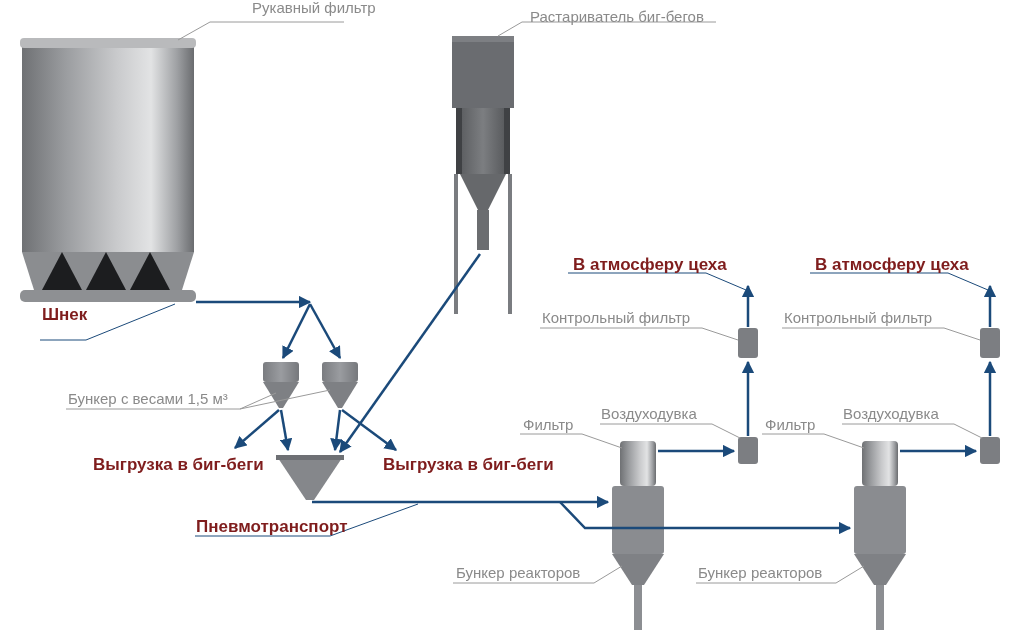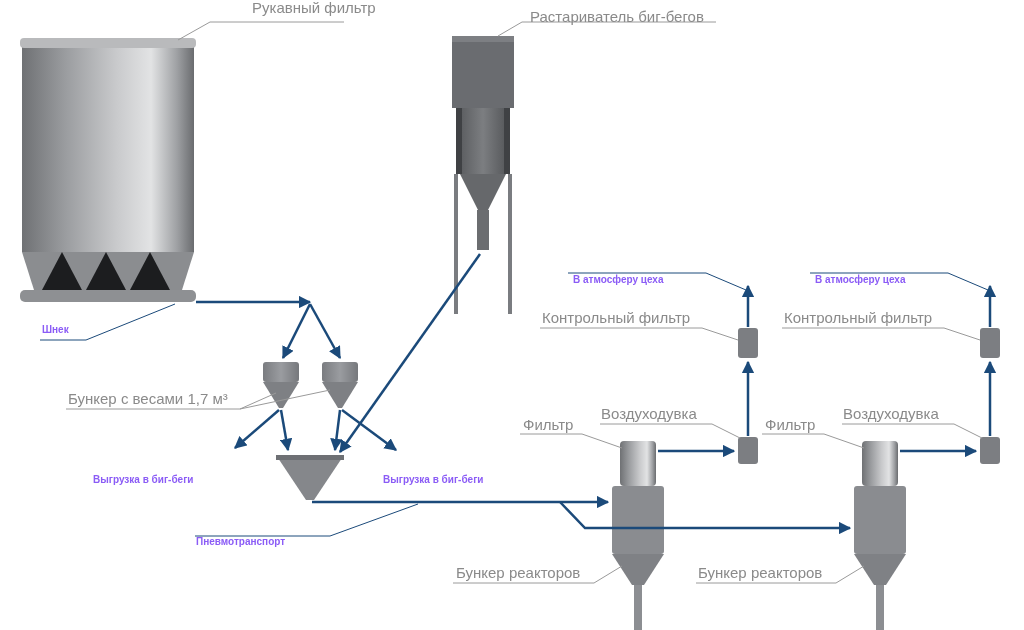--- a/index.html
+++ b/index.html
@@ -1,20 +1,20 @@
 <!DOCTYPE html>
 <html><head>
 <meta charset="utf-8">
 <style>
   html, body { margin:0; padding:0; background:#ffffff; }
   body { width:1024px; height:630px; overflow:hidden; position:relative; font-family:"Liberation Sans", sans-serif; }
   #scene { position:absolute; left:0; top:0; width:1024px; height:630px; }
   .lbl { position:absolute; font-family:"Liberation Sans", sans-serif; white-space:nowrap; line-height:1; }
   .gray { color:#8a8a8a; font-size:15px; }
-  .blue { color:#8b5cf6; font-size:10px; font-weight:bold;margin-top:19px; }
+  .blue { color:#7f1d1d; font-size:17px; font-weight:bold; }
 </style>
 </head>
 <body>
 
 <svg id="scene" viewBox="0 0 1024 630" xmlns="http://www.w3.org/2000/svg">
   <defs>
     <linearGradient id="cyl" x1="0" x2="1" y1="0" y2="0">
       <stop offset="0" stop-color="#6f7174"></stop>
       <stop offset="0.25" stop-color="#9a9c9f"></stop>
       <stop offset="0.55" stop-color="#c9cacc"></stop>
@@ -126,21 +126,21 @@
     <polyline points="782,328 944,328 980,340"></polyline>
     <polyline points="762,434 824,434 864,448"></polyline>
     <polyline points="842,424 954,424 982,438"></polyline>
     <polyline points="696,583 836,583 864,566"></polyline>
   </g>
 </svg>
 
 <div class="lbl gray" style="left:216px;top:0;margin-left:36px;">Рукавный фильтр</div>
 <div class="lbl gray" style="left:530px;top:9px;">Растариватель биг-бегов</div>
 <div class="lbl blue" style="left:42px;top:306px;">Шнек</div>
-<div class="lbl gray" style="left:68px;top:391px;">Бункер с весами 1,7 м³</div>
+<div class="lbl gray" style="left:68px;top:391px;">Бункер с весами 1,5 м³</div>
 <div class="lbl blue" style="left:93px;top:456px;">Выгрузка в биг-беги</div>
 <div class="lbl blue" style="left:383px;top:456px;">Выгрузка в биг-беги</div>
 <div class="lbl blue" style="left:196px;top:518px;text-align:center;">Пневмотранспорт</div>
 
 <div class="lbl blue" style="left:573px;top:256px;">В атмосферу цеха</div>
 <div class="lbl gray" style="left:542px;top:310px;">Контрольный фильтр</div>
 <div class="lbl gray" style="left:601px;top:406px;">Воздуходувка</div>
 <div class="lbl gray" style="left:523px;top:417px;">Фильтр</div>
 <div class="lbl gray" style="left:456px;top:565px;">Бункер реакторов</div>
 

